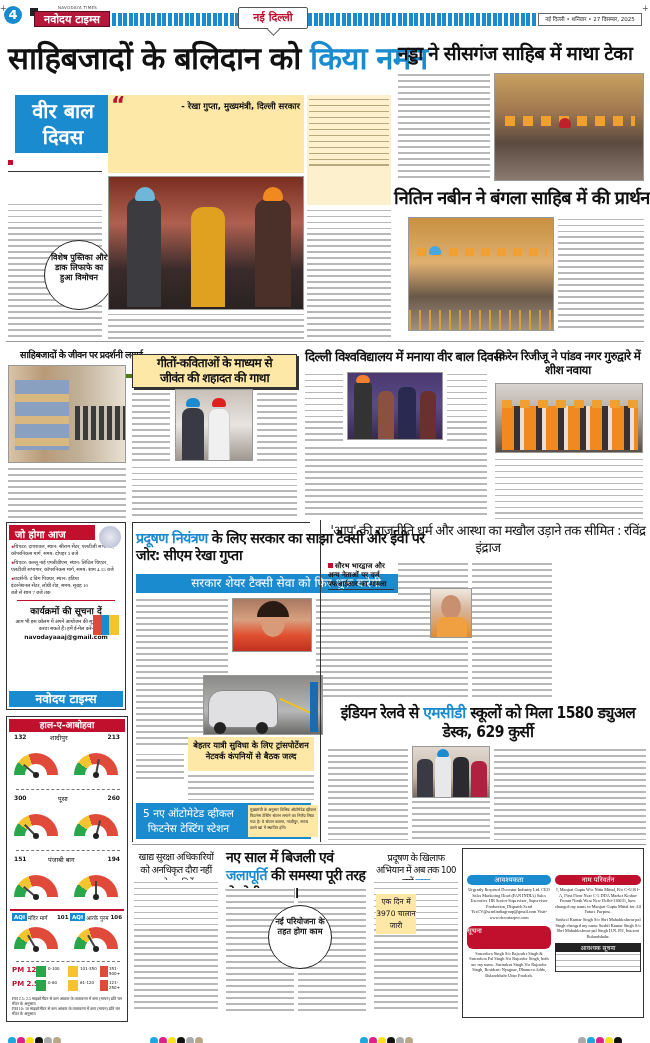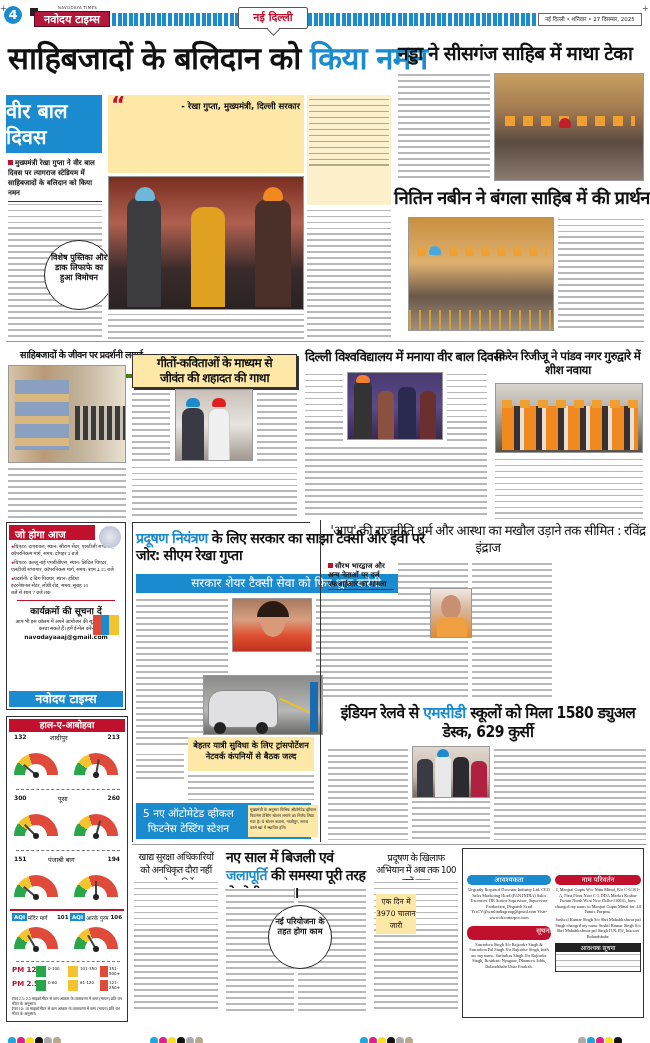--- a/index.html
+++ b/index.html
@@ -36,25 +36,25 @@
 <div id="masthead" class="abs">नवोदय टाइम्स</div>
 <div id="stripe" class="abs"></div>
 <div id="citytab" class="abs">नई दिल्ली</div>
 <div id="dateline" class="abs">नई दिल्ली • शनिवार • 27 दिसम्बर, 2025</div>
 
 <div class="abs hl" style="left:8px;top:42px;font-size:31px">
   <span>साहिबजादों के बलिदान को</span>
   <span class="blue">किया नमन</span>
 </div>
 
-<div class="abs" style="left:6px;top:95px;width:96px;height:58px;background:#1b8bd0;color:#fff;font-size:20px;font-weight:bold;line-height:26px;padding-top:3px">
+<div class="abs" style="left:15px;top:95px;width:96px;height:58px;background:#1b8bd0;color:#fff;font-size:20px;font-weight:bold;text-align:center;line-height:26px;padding-top:3px">
   <span>वीर बाल दिवस</span>
 </div>
 <div class="abs" style="left:8px;top:158px;width:94px;font-size:7px;font-weight:bold;line-height:10px;border-bottom:1px solid #333;padding-bottom:3px">
-  <span style="display:inline-block;width:5px;height:5px;background:#c0102d;margin-right:2px"></span><span>मुख्यमंत्री रेखा गुप्ता ने वीर बाल दिवस पर त्यागराज स्टेडियम में साहिबजादों के बलिदान को किया नमन</span>
+  <span style="display:inline-block;width:5px;height:5px;background:#c0102d;margin-right:2px"></span>
 </div>
 <div class="abs txt lines" style="left:8px;top:202px;width:94px;height:136px"></div>
 <div class="abs" style="left:44px;top:240px;width:70px;height:70px;border-radius:50%;background:#fff;border:1.5px solid #222;font-size:8px;line-height:10px;text-align:center;padding:12px 4px;font-weight:bold">
   <span>विशेष पुस्तिका और डाक लिफाफे का हुआ विमोचन</span>
 </div>
 
 <div class="abs" style="left:108px;top:95px;width:196px;height:78px;background:#fde8a8;padding:3px 4px 3px 20px">
   <span style="position:absolute;left:3px;top:-3px;font-size:22px;color:#c0102d;font-weight:bold">“</span>
   <div style="font-size:8.5px;font-weight:bold;text-align:right;margin-top:2px">- रेखा गुप्ता, मुख्यमंत्री, दिल्ली सरकार</div>
 </div>
@@ -314,21 +314,21 @@
 </div>
 <div class="abs txt lines" style="left:374px;top:880px;width:84px;height:132px"></div>
 <div class="abs" style="left:376px;top:894px;width:40px;height:40px;background:#fde8a8;font-size:7.5px;line-height:12px;text-align:center;padding-top:2px">
   <span>एक दिन में 3970 चालान जारी</span>
 </div>
 
 <div class="abs" style="left:462px;top:848px;width:182px;height:170px;border:1px solid #333;background:#fff">
   <div style="position:absolute;left:4px;top:26px;width:84px">
     <div style="background:#1b8bd0;color:#fff;font-size:7px;text-align:center;border-radius:6px;height:10px;line-height:10px">आवश्यकता</div>
     <div style="font-family:'Liberation Serif',serif;font-size:4.3px;line-height:5.6px;text-align:center;margin-top:2px;color:#222">Urgently Required Decostar Industry Ltd. CEO Sales Marketing Head (PAN INDIA) Sales Executive HR Senior Supervisor, Supervisor Production, Dispatch Send YesCV@semlindiagroup@gmail.com Visit-www.decostarpvc.com</div>
-    <div style="background:#c0102d;color:#fff;font-size:7px;text-align:right;border-radius:6px;height:14px;line-height:10px;margin-top:5px">सूचना</div>
+    <div style="background:#c0102d;color:#fff;font-size:7px;text-align:left;border-radius:6px;height:23px;line-height:10px;margin-top:5px">सूचना</div>
     <div style="font-family:'Liberation Serif',serif;font-size:4.3px;line-height:5.6px;text-align:center;margin-top:2px;color:#222">Surendera Singh S/o Rajender Singh &amp; Surendera Pal Singh S/o Rajender Singh, both are my name. Surindera Singh S/o Rajender Singh, Resident: Nyagaav, Dhamera Adda, Bulandshahr Uttar Pradesh.</div>
   </div>
   <div style="position:absolute;left:92px;top:26px;width:86px">
     <div style="background:#c0102d;color:#fff;font-size:7px;text-align:center;border-radius:6px;height:10px;line-height:10px">नाम परिवर्तन</div>
     <div style="font-family:'Liberation Serif',serif;font-size:4.3px;line-height:5.6px;text-align:center;margin-top:2px;color:#222">I, Manjari Gupta W/o Nitin Mittal, R/o C-6/161-A, First Floor Near C-5 DDA Market Keshav Puram North West New Delhi-110035, have changed my name to Manjari Gupta Mittal for All Future Purpose.</div>
     <div style="font-family:'Liberation Serif',serif;font-size:4.3px;line-height:5.6px;text-align:center;margin-top:2px;color:#222">Susheel Kumar Singh S/o Shri Mahableshwar pal Singh changed my name Sushil Kumar Singh S/o Shri Mahableshwar pal Singh H.N.192, Intezori Bulandshahr.</div>
     <div style="background:#222;color:#fff;font-size:6px;text-align:center;height:9px;line-height:9px;margin-top:4px">आवश्यक सूचना</div>
     <div class="lines" style="height:20px;border:1px solid #333;border-top:none"></div>
   </div>
 </div>

